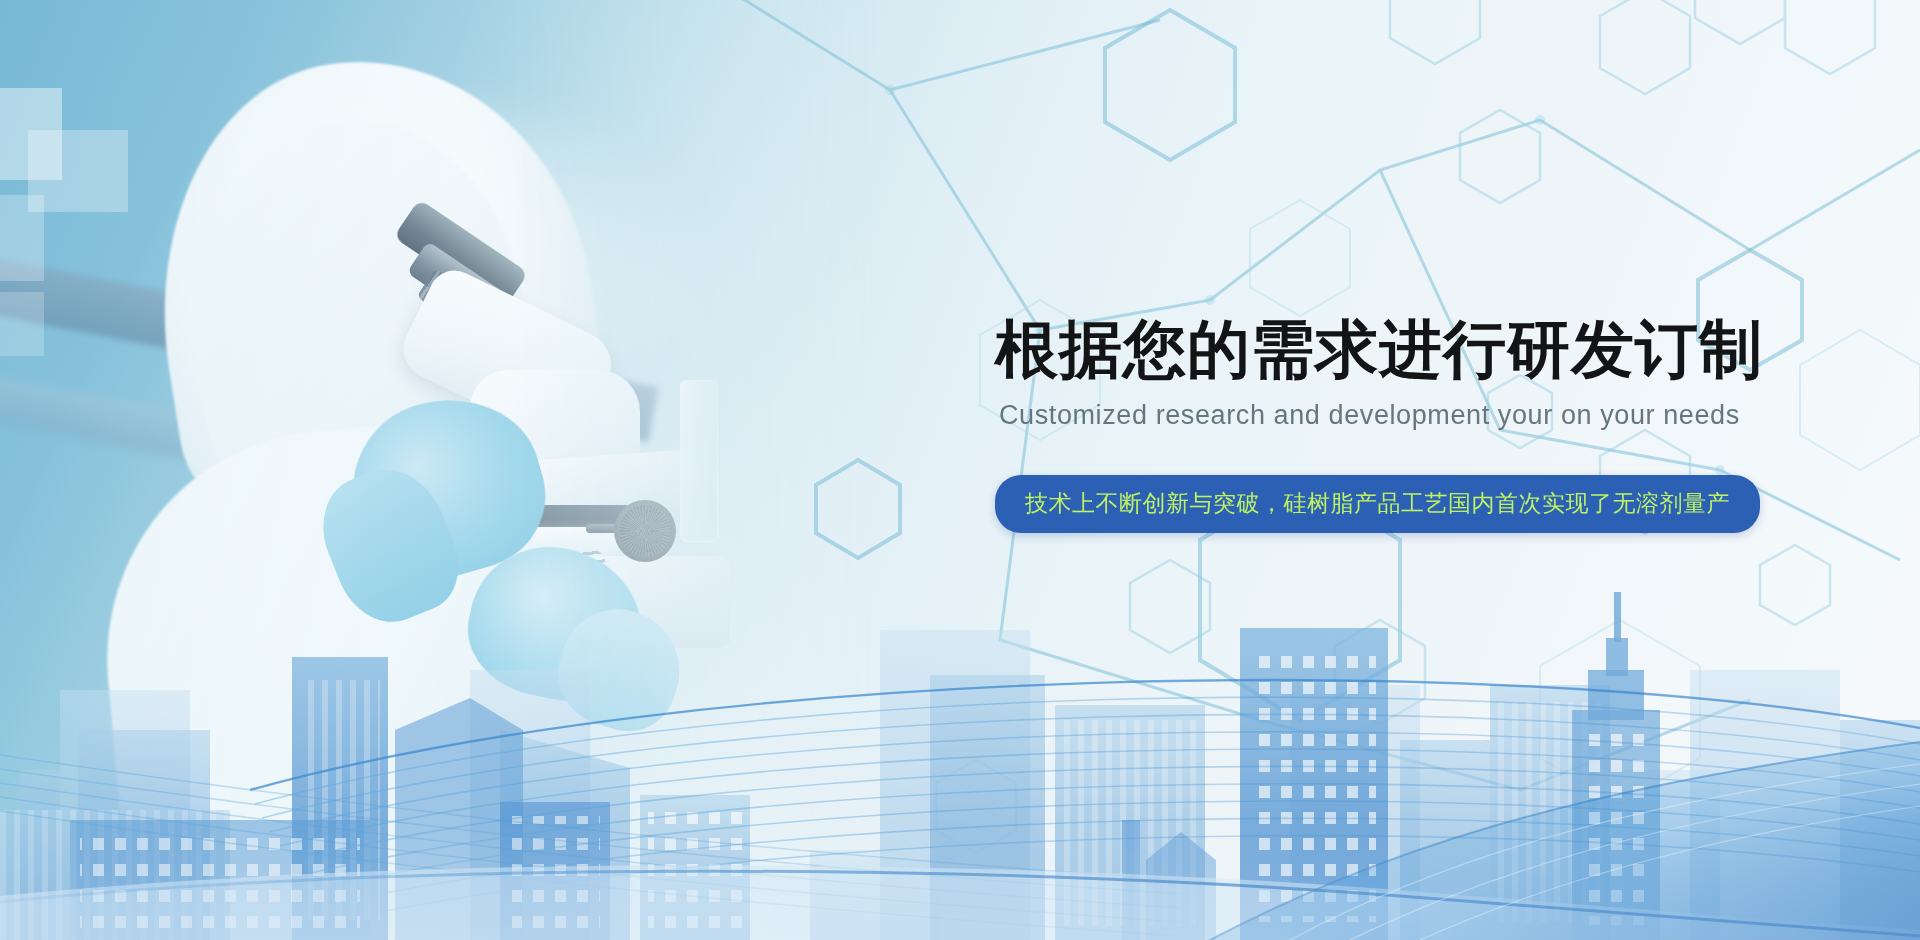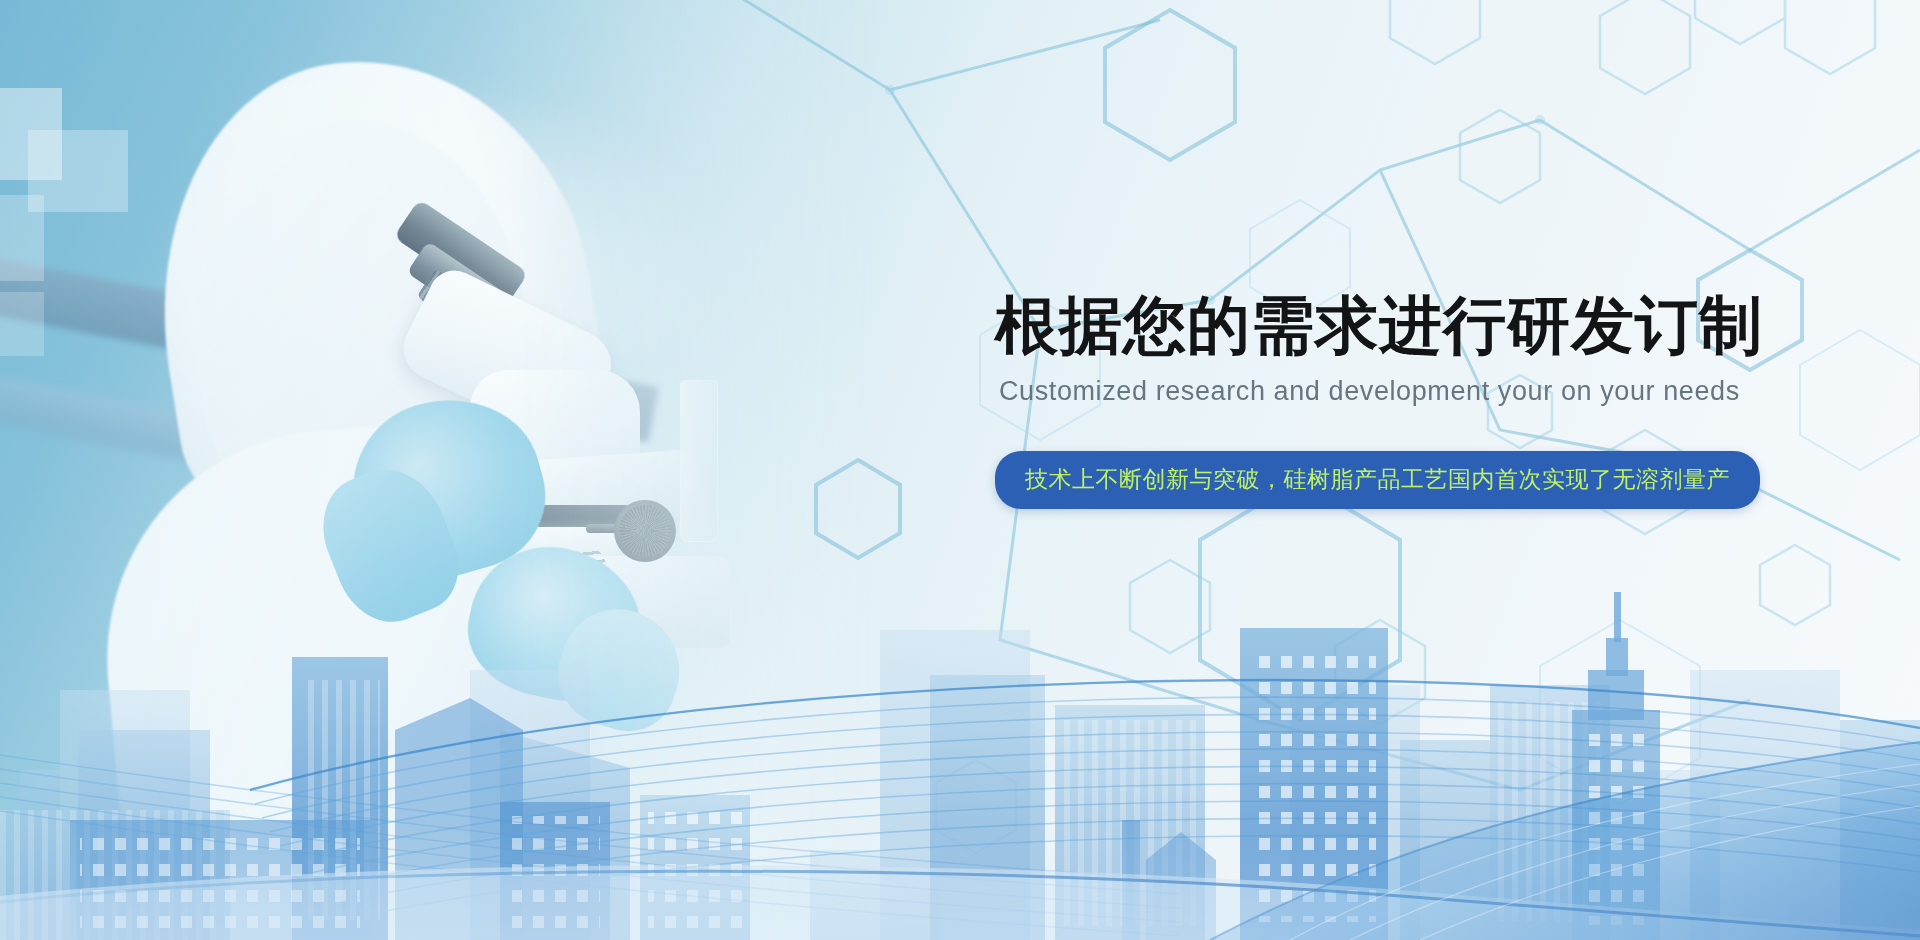--- a/index.html
+++ b/index.html
@@ -95,21 +95,21 @@
   
   .hexnet{position:absolute;right:0;top:0;width:1180px;height:940px;opacity:.95;}
 
   
   .city{position:absolute;left:0;bottom:0;width:1920px;height:420px;}
 
   
   .waves{position:absolute;left:0;bottom:0;width:1920px;height:480px;}
 
   
-  .content{position:absolute;left:995px;top:292px;width:780px;}
+  .content{position:absolute;left:995px;top:316px;width:780px;}
   .headline{
     margin:0;font-size:63px;line-height:1.06;font-weight:bold;color:#131416;
     letter-spacing:1px;white-space:nowrap;
     text-shadow:0 1px 2px rgba(255,255,255,.55);
   }
   .subline{
     margin:16px 0 0 4px;font-size:27px;line-height:1.2;color:#66767e;
     letter-spacing:.6px;white-space:nowrap;font-weight:400;
   }
   .badge-wrap{margin-top:44px;}

